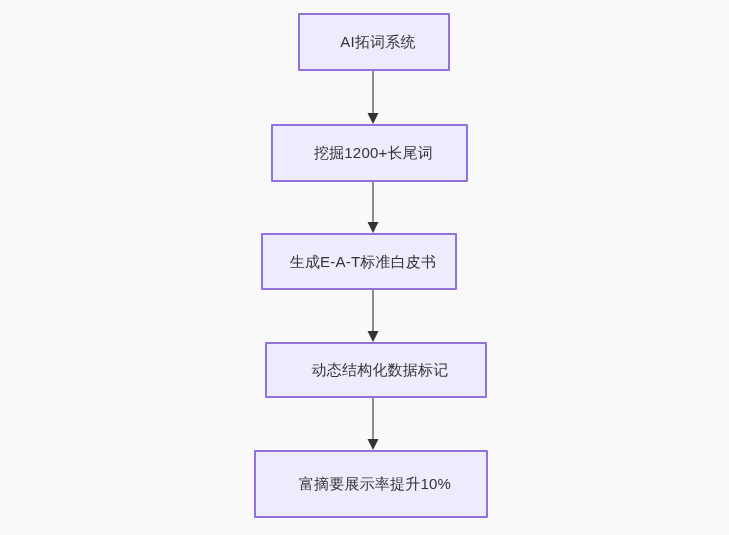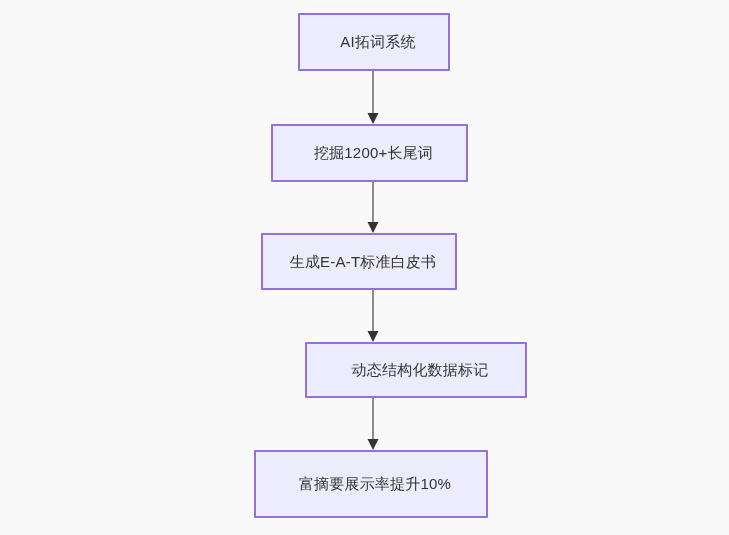--- a/index.html
+++ b/index.html
@@ -87,21 +87,21 @@
     <span class="node-label">生成E-A-T标准白皮书</span>
   </div>
 
   <div class="flow-edge" id="edge-node-3" style="left: 366px; top: 290px; height: 52px;">
     <svg width="14" height="52" viewBox="0 0 14 52" aria-hidden="true">
       <line class="edge-line" x1="7" y1="0" x2="7" y2="44"></line>
       <polygon class="edge-arrowhead" points="7,52 1.5,41 12.5,41"></polygon>
     </svg>
   </div>
 
-  <div class="flow-node" id="box-node-4" style="left: 265px; top: 342px; width: 222px; height: 56px; margin-left: 40px;">
+  <div class="flow-node" id="box-node-4" style="left: 265px; top: 342px; width: 222px; height: 56px;">
     <span class="node-label">动态结构化数据标记</span>
   </div>
 
   <div class="flow-edge" id="edge-node-4" style="left: 366px; top: 398px; height: 52px;">
     <svg width="14" height="52" viewBox="0 0 14 52" aria-hidden="true">
       <line class="edge-line" x1="7" y1="0" x2="7" y2="44"></line>
       <polygon class="edge-arrowhead" points="7,52 1.5,41 12.5,41"></polygon>
     </svg>
   </div>
 

